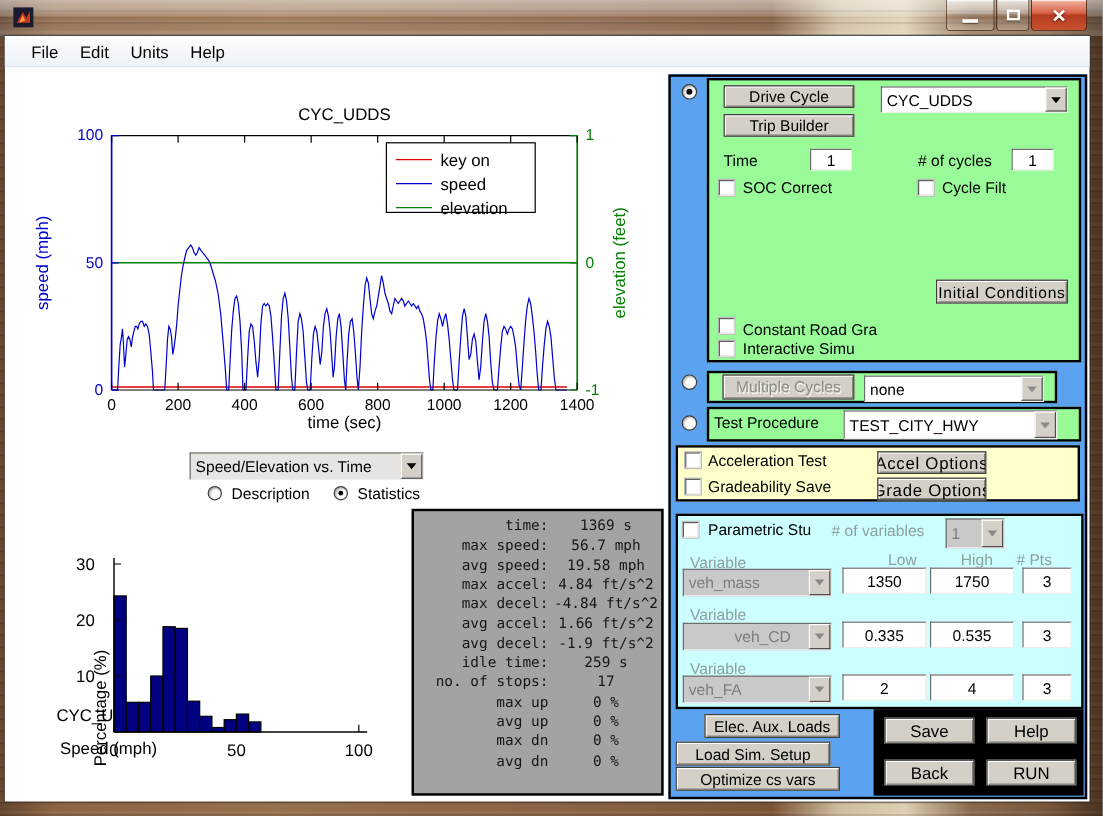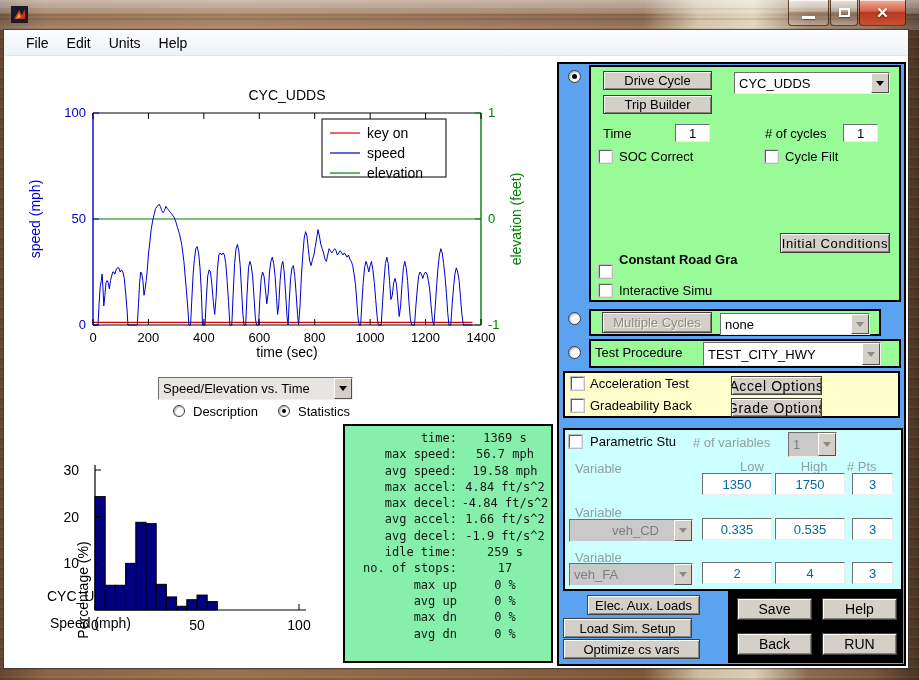--- a/index.html
+++ b/index.html
@@ -76,25 +76,25 @@
     display:flex; align-items:center; justify-content:center; }
   .dd .tri { width:0; height:0; border-left:4px solid transparent; border-right:4px solid transparent;
     border-top:5px solid #000; }
   .dd.graydd { background:#C9C9C9; }
   .dd.graydd .val { color:#7d7d7d; }
   .dd.disabled .tri { border-top-color:#8a8a8a; }
   .dd.field-gray { background:#E6E5E1; }
 
   .ibox { position:absolute; background:#fff; border:1px solid; border-color:#6e6e6e #ececec #ececec #6e6e6e;
     font-size:13px; color:#000; display:flex; align-items:center; justify-content:center; }
-  .ibox.gtxt { color:#0369a1; }
+  .ibox.gtxt { color:#000000; }
 
   
   .stats-panel { position:absolute; left:339px; top:394px; width:210px; height:239px;
-    background:#86efac; border:2px solid #000; padding-top:5px; overflow:hidden; }
+    background:#a3a3a3; border:2px solid #000; padding-top:5px; overflow:hidden; }
   .stat-row { display:flex; height:16.3px; font-family:"DejaVu Sans Mono",monospace; font-size:12px; color:#161616; }
   .stat-label { width:112px; text-align:right; white-space:nowrap; }
   .stat-value { width:92px; margin-left:2px; text-align:center; white-space:nowrap; }
 </style>
 </head>
 <body>
 
 <div class="window">
 
   <div class="titlebar">
@@ -299,21 +299,21 @@
       <span class="lbl" style="left:44px; top:62px;">Time</span>
       <div class="ibox" style="left:116px; top:60px; width:35px; height:18px;">1</div>
       <span class="lbl" style="left:206px; top:62px;"># of cycles</span>
       <div class="ibox" style="left:284px; top:60px; width:35px; height:18px;">1</div>
       <span class="cb" style="left:40px; top:86px;"></span>
       <span class="lbl" style="left:60px; top:85px;">SOC Correct</span>
       <span class="cb" style="left:206px; top:86px;"></span>
       <span class="lbl" style="left:226px; top:85px;">Cycle Filt</span>
       <div class="btn clip-left" style="left:221px; top:169px; width:110px; height:20px;">Initial Conditions</div>
       <span class="cb" style="left:40px; top:201px;"></span>
-      <span class="lbl" style="left:60px; top:188px;font-weight:bold;">Constant Road Gra</span>
+      <span class="lbl" style="left:60px; top:203px;">Constant Road Gra</span>
       <span class="cb" style="left:40px; top:220px;"></span>
       <span class="lbl" style="left:60px; top:219px;">Interactive Simu</span>
 
       <span class="radio" style="left:9px; top:248px;"></span>
       <div class="btn disabled" style="left:43px; top:248px; width:110px; height:21px;">Multiple Cycles</div>
       <div class="dd disabled" style="left:161px; top:249px; width:150px; height:22px;">
         <span class="val">none</span>
         <span class="arrbtn">
             <span class="tri"></span>
           </span>
@@ -325,37 +325,43 @@
         <span class="val">TEST_CITY_HWY</span>
         <span class="arrbtn">
             <span class="tri"></span>
           </span>
       </div>
 
       <span class="cb" style="left:12px; top:313px;"></span>
       <span class="lbl" style="left:31px; top:312px;">Acceleration Test</span>
       <div class="btn clip-center" style="left:172px; top:312px; width:91px; height:19px;">Accel Options</div>
       <span class="cb" style="left:12px; top:335px;"></span>
-      <span class="lbl" style="left:31px; top:334px;">Gradeability Back</span>
+      <span class="lbl" style="left:31px; top:334px;">Gradeability Save</span>
       <div class="btn clip-center" style="left:172px; top:334px; width:91px; height:19px;">Grade Options</div>
 
       <span class="cb" style="left:10px; top:371px;"></span>
       <span class="lbl" style="left:31px; top:370px;">Parametric Stu</span>
       <span class="lbl gray" style="left:134px; top:371px;"># of variables</span>
       <div class="dd graydd disabled" style="left:229px; top:368px; width:49px; height:25px;">
         <span class="val">1</span>
         <span class="arrbtn">
             <span class="tri"></span>
           </span>
       </div>
       <span class="lbl gray" style="left:158px; top:395px; width:70px; text-align:center;">Low</span>
       <span class="lbl gray" style="left:220px; top:395px; width:70px; text-align:center;">High</span>
       <span class="lbl gray" style="left:288px; top:395px; width:46px; "># Pts</span>
 
       <span class="lbl gray" style="left:16px; top:397px;">Variable</span>
+      <div class="dd graydd disabled" style="left:10px; top:410px; width:124px; height:23px;">
+        <span class="val">veh_mass</span>
+        <span class="arrbtn">
+            <span class="tri"></span>
+          </span>
+      </div>
       <div class="ibox gtxt" style="left:143px; top:409px; width:70px; height:22px;">1350</div>
       <div class="ibox gtxt" style="left:216px; top:409px; width:70px; height:22px;">1750</div>
       <div class="ibox gtxt" style="left:293px; top:409px; width:41px; height:22px;">3</div>
 
       <span class="lbl gray" style="left:16px; top:441px;">Variable</span>
       <div class="dd graydd disabled" style="left:10px; top:455px; width:124px; height:23px;padding-left:38px;">
         <span class="val">veh_CD</span>
         <span class="arrbtn">
             <span class="tri"></span>
           </span>

